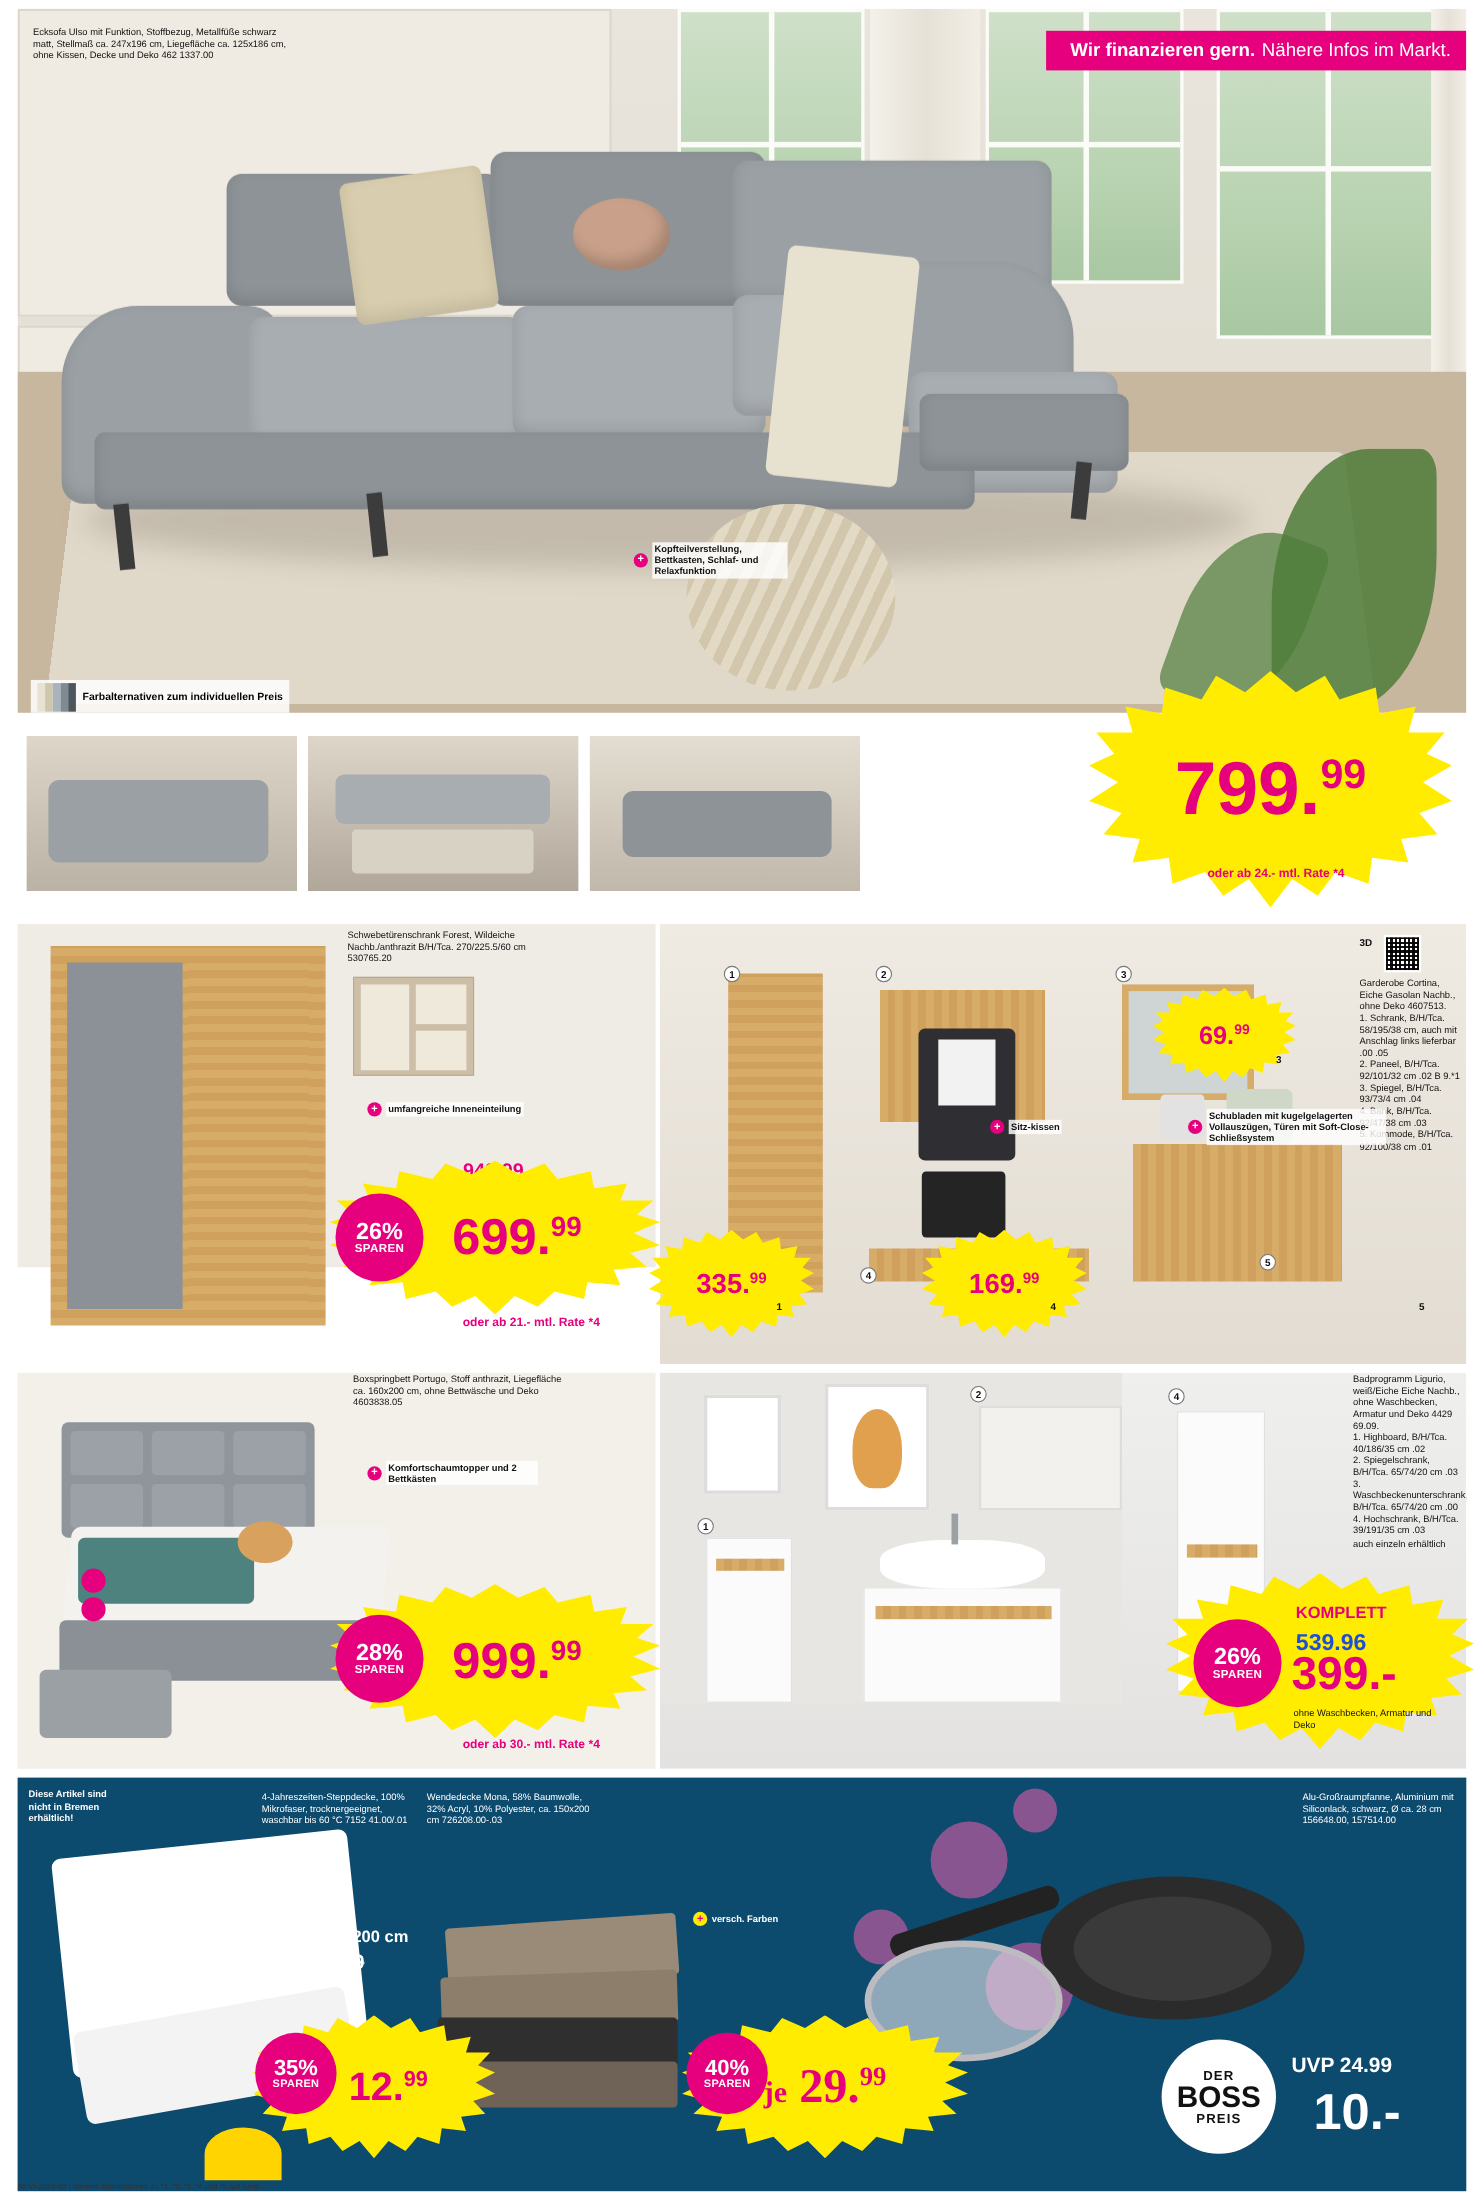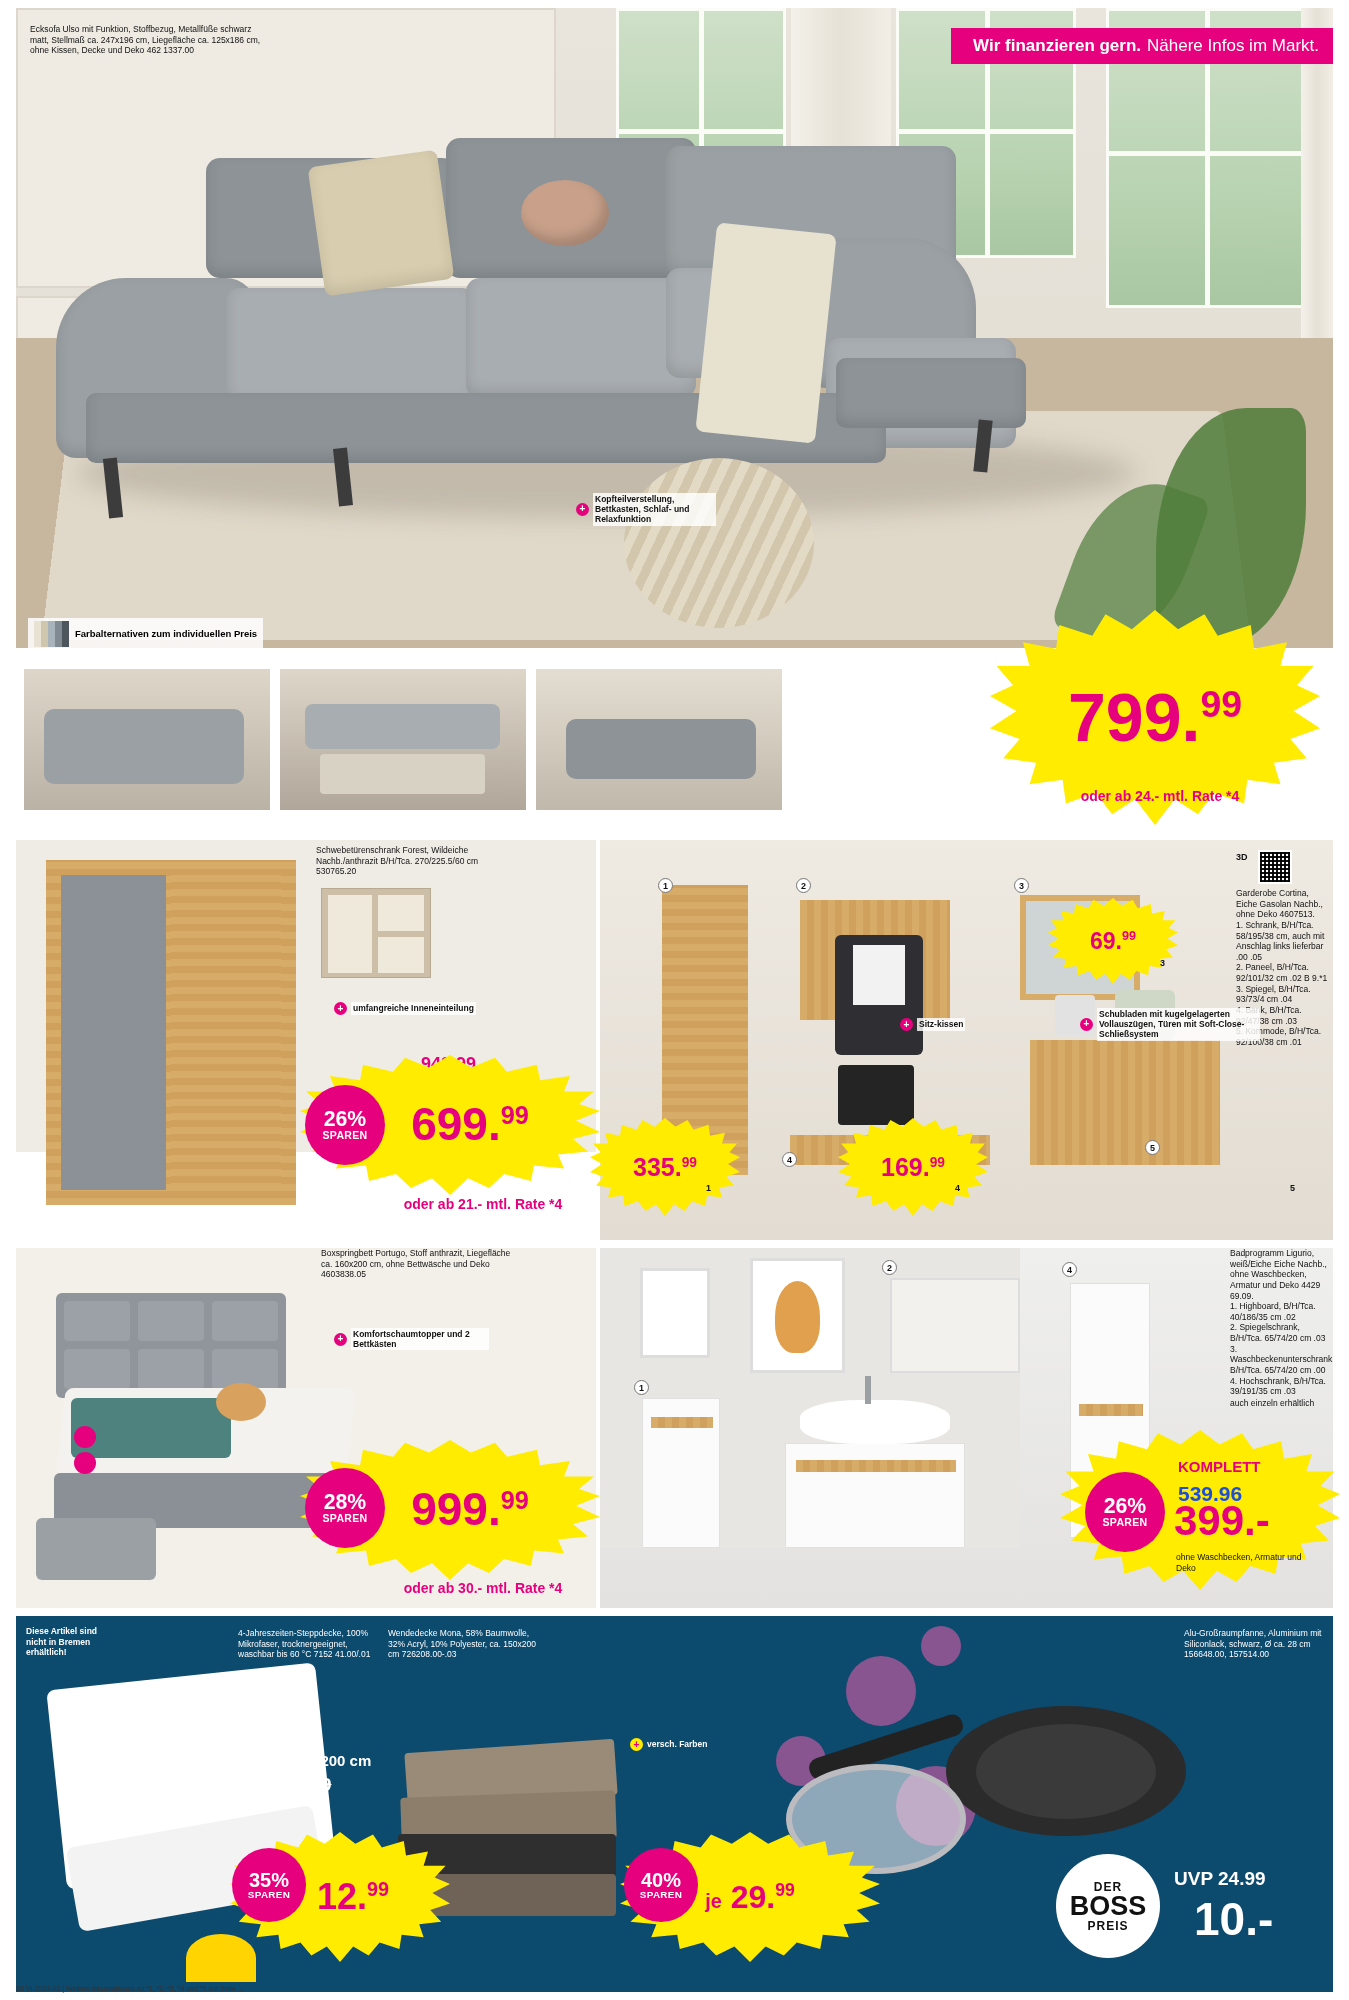--- a/index.html
+++ b/index.html
@@ -182,21 +182,21 @@
     align-items:center; justify-content:center; line-height:1;
   }
   .boss .l1 { font-size:12px; font-weight:bold; color:#111; letter-spacing:1px;}
   .boss .l2 { font-size:27px; font-weight:bold; color:#111; }
   .boss .l3 { font-size:12px; font-weight:bold; color:#111; letter-spacing:1px;}
 
   .footnote { position:absolute; left:16px; top:1985px; font-size:7px; color:#333; }
 
   .kompl { position:absolute; font-size:15px; font-weight:bold; color:#e6007e; }
   .strike { text-decoration: line-through; }
-  .rate { font-size:14px; font-weight:bold; color:#e6007e; }
+  .rate { font-size:11px; font-weight:bold; color:#e6007e; }
 </style>
 </head>
 <body>
 
 <div class="page">
 
   <div class="hero">
     <div class="hero-bg"></div>
 
     <div class="wallpanel abs" style="left:0;top:0;width:540px;height:280px;"></div>
@@ -532,21 +532,21 @@
     <div class="price-main" style="font-size:36px;margin-left:26px;">
       <span>12.</span><span class="cents">99</span>
     </div>
   </div>
   <div class="sparen" style="left:232px;top:1848px;width:74px;height:74px;font-size:16px;">
     <span class="pct">35%</span>
     <span class="lbl">SPAREN</span>
   </div>
 
   <div class="burst" style="left:620px;top:1832px;width:260px;height:130px;">
-    <div class="price-main" style="font-size:32px;">
+    <div class="price-main" style="font-size:44px;font-family:Liberation Serif, serif;">
       <span style="font-size:0.62em;">je</span>
       <span>29.</span><span class="cents">99</span>
     </div>
   </div>
   <div class="sparen" style="left:624px;top:1848px;width:74px;height:74px;font-size:16px;">
     <span class="pct">40%</span>
     <span class="lbl">SPAREN</span>
   </div>
 
   <div class="footnote">58 VI-2024-03 | Weitere Informationen zu *1, *2, *3, *4 und *5 auf Seite ...</div>

